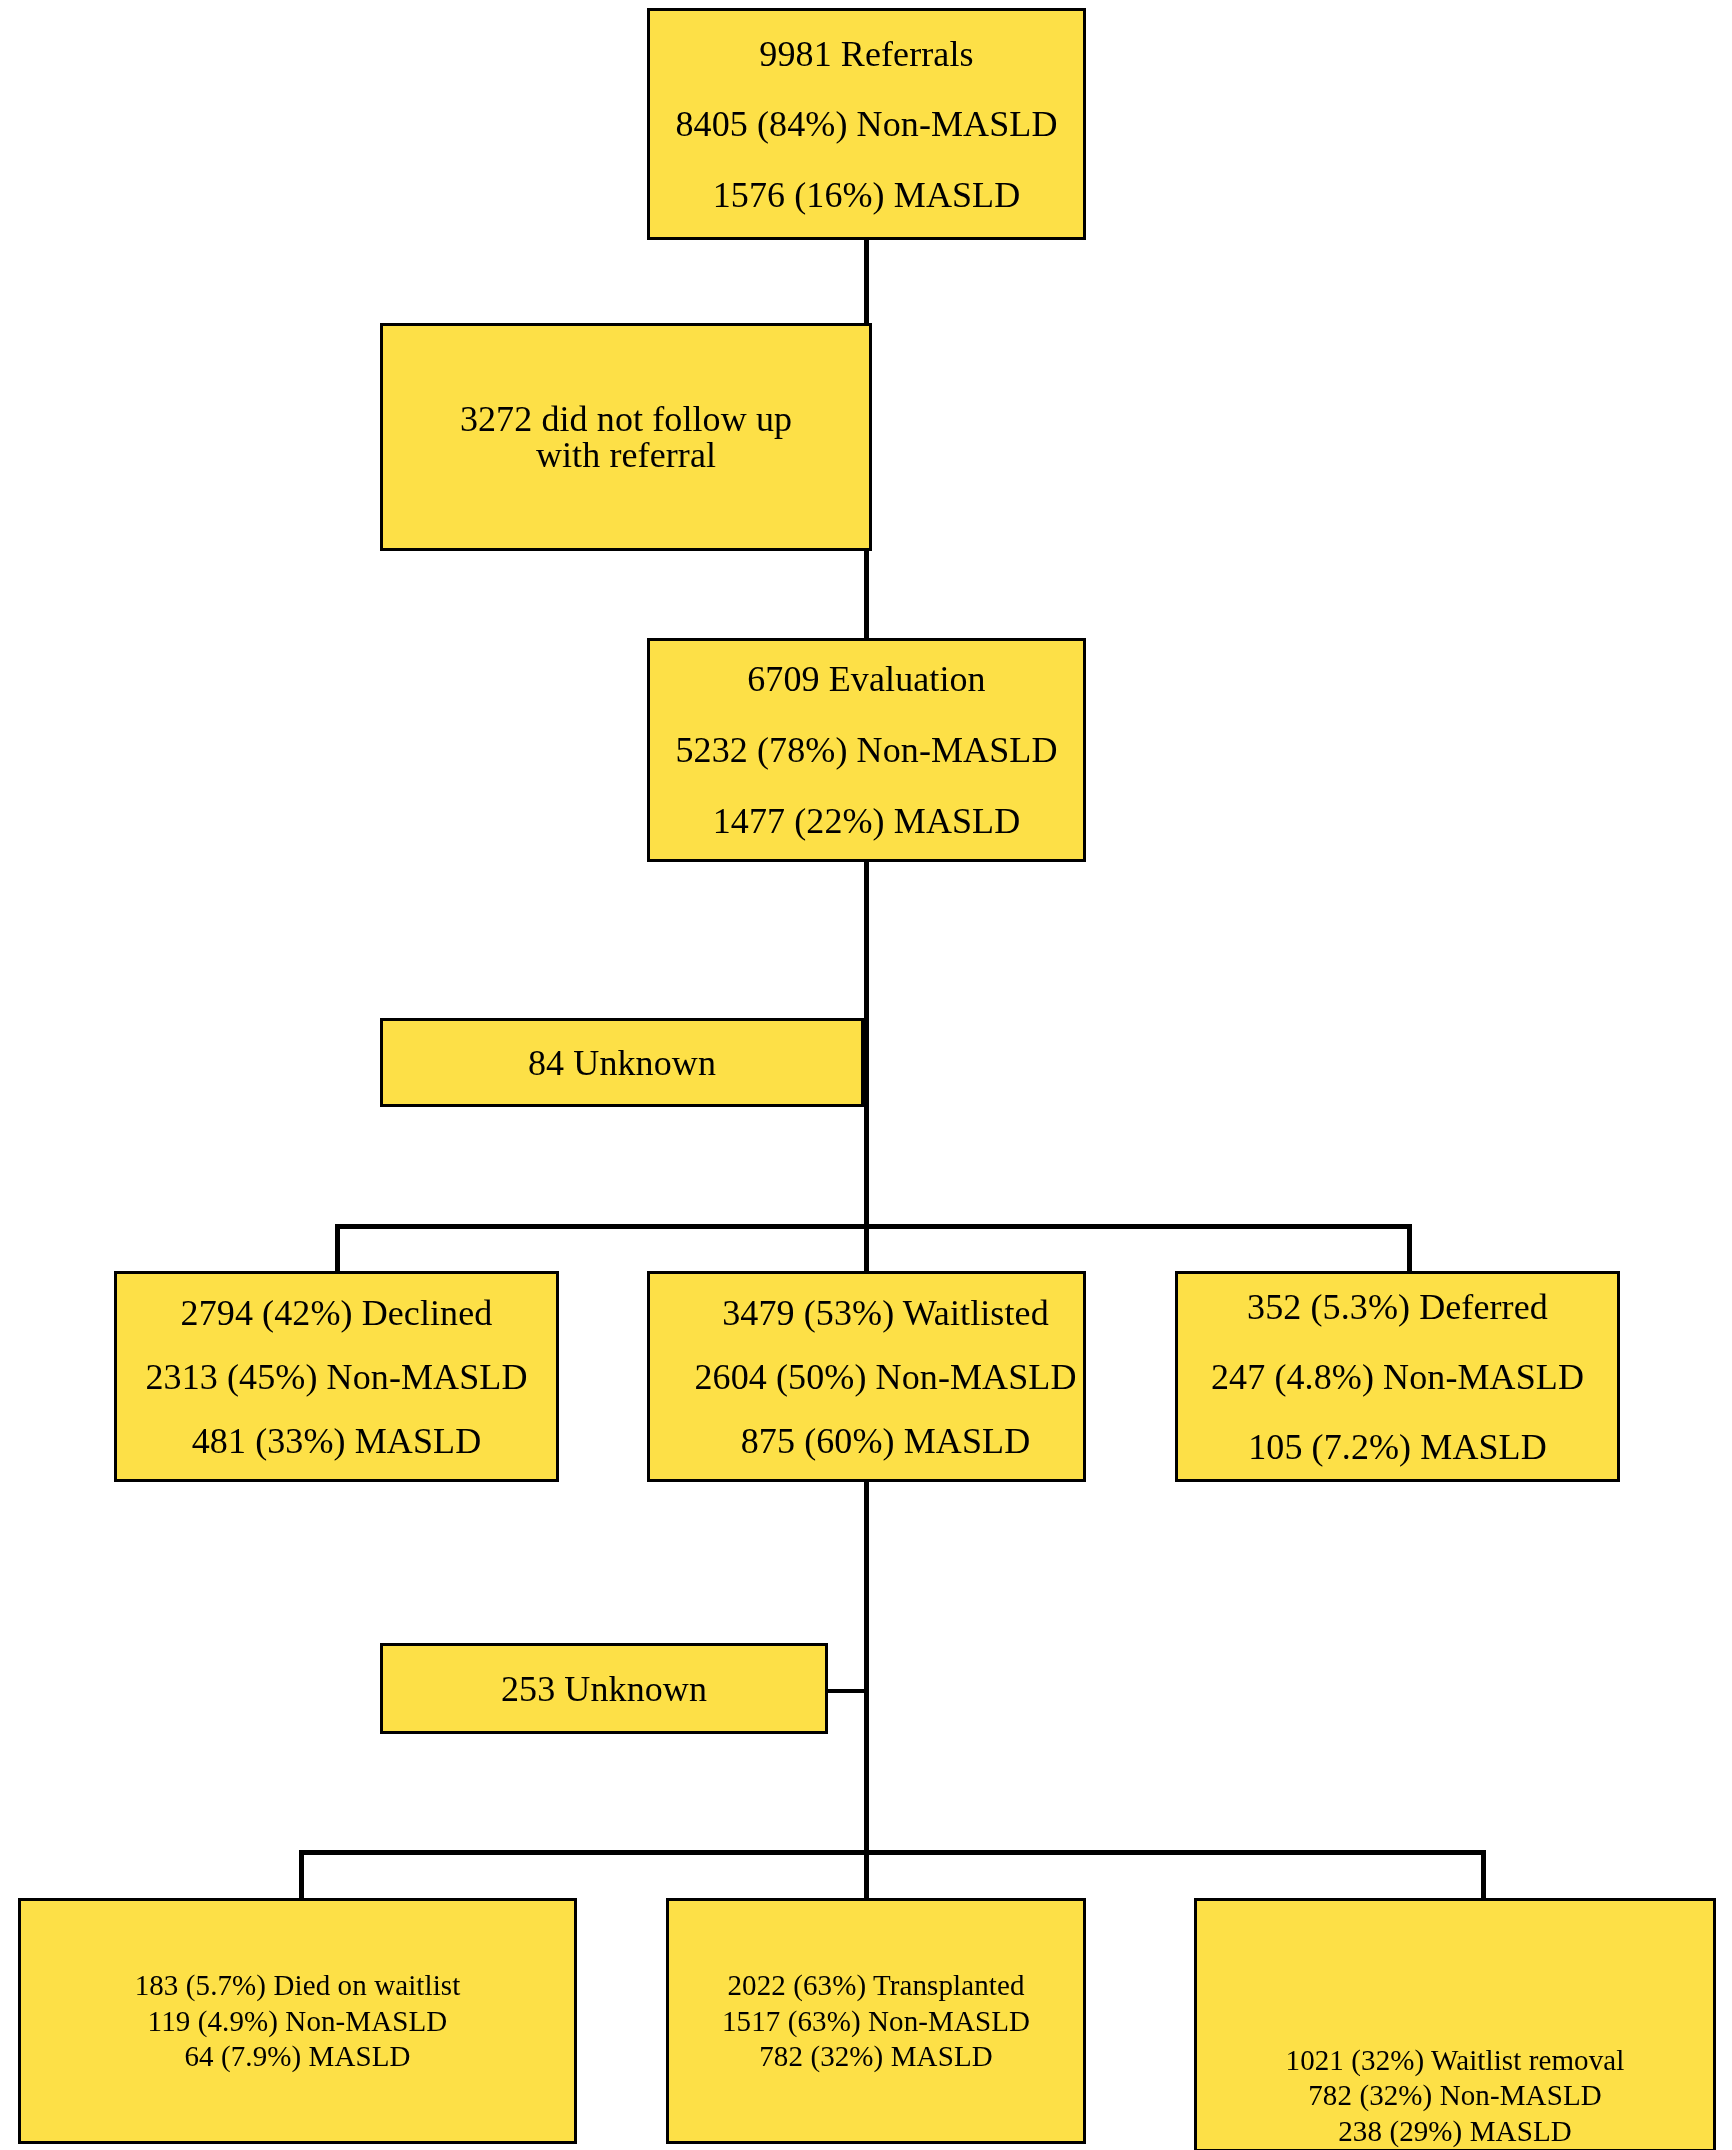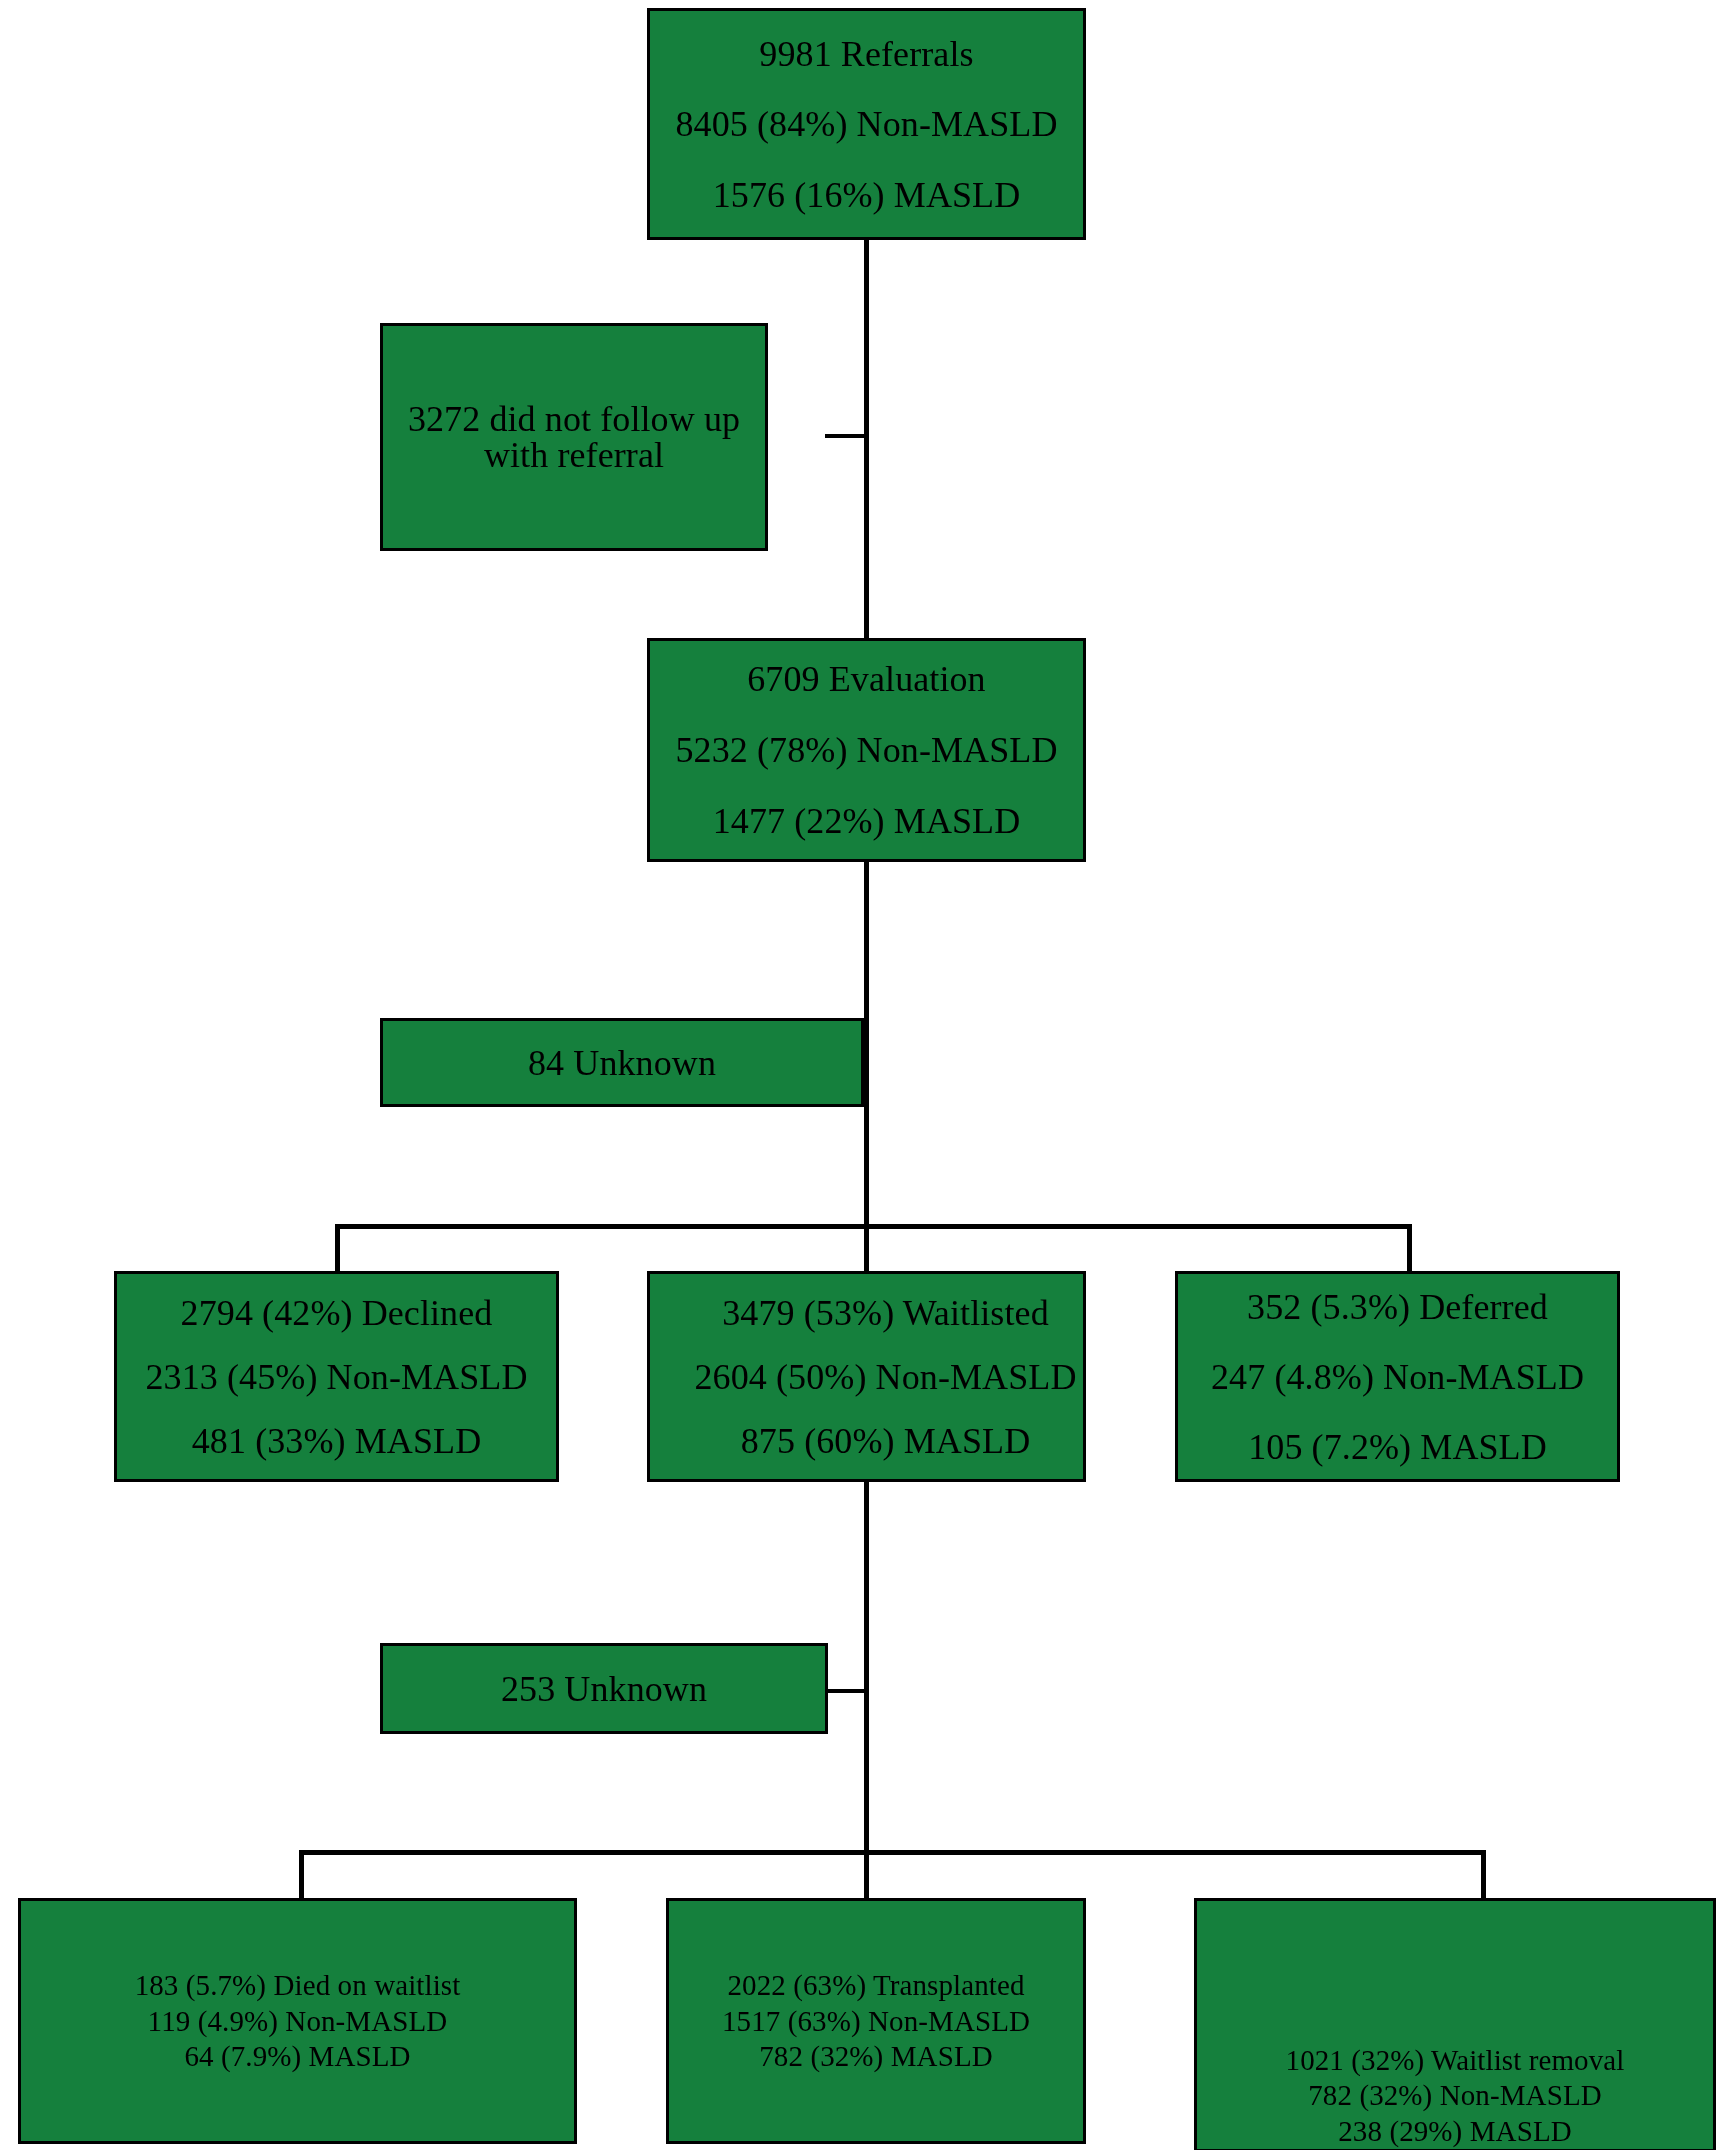--- a/index.html
+++ b/index.html
@@ -16,21 +16,21 @@
     font-family: "Liberation Serif", "DejaVu Serif", serif;
     color: #000000;
     overflow: hidden;
   }
 
   
   .node {
     position: absolute;
     box-sizing: border-box;
     border: 3.3px solid #000000;
-    background: #15803d;
+    background: #fde047;
     display: flex;
     flex-direction: column;
     align-items: center;
     justify-content: center;
     text-align: center;
     z-index: 3;
   }
   .node .line {
     display: block;
     white-space: nowrap;
@@ -91,21 +91,21 @@
   <div class="vline" style="left:299px; top:1850px; height:51px;"></div>
   <div class="vline" style="left:864px; top:1850px; height:51px;"></div>
   <div class="vline" style="left:1481px; top:1850px; height:51px;"></div>
 
   <div class="node spaced" style="left:647px; top:8.3px; width:439px; height:232px;">
     <span class="line">9981 Referrals</span>
     <span class="line">8405 (84%) Non-MASLD</span>
     <span class="line">1576 (16%) MASLD</span>
   </div>
 
-  <div class="node single" style="left:380px; top:323px; width:388px; height:228px;">
+  <div class="node single" style="left:380px; top:323px; width:492px; height:228px;">
     <span class="line">3272 did not follow up</span>
     <span class="line">with referral</span>
   </div>
 
   <div class="node spaced" style="left:647px; top:638px; width:439px; height:224px;">
     <span class="line">6709 Evaluation</span>
     <span class="line">5232 (78%) Non-MASLD</span>
     <span class="line">1477 (22%) MASLD</span>
   </div>
 

